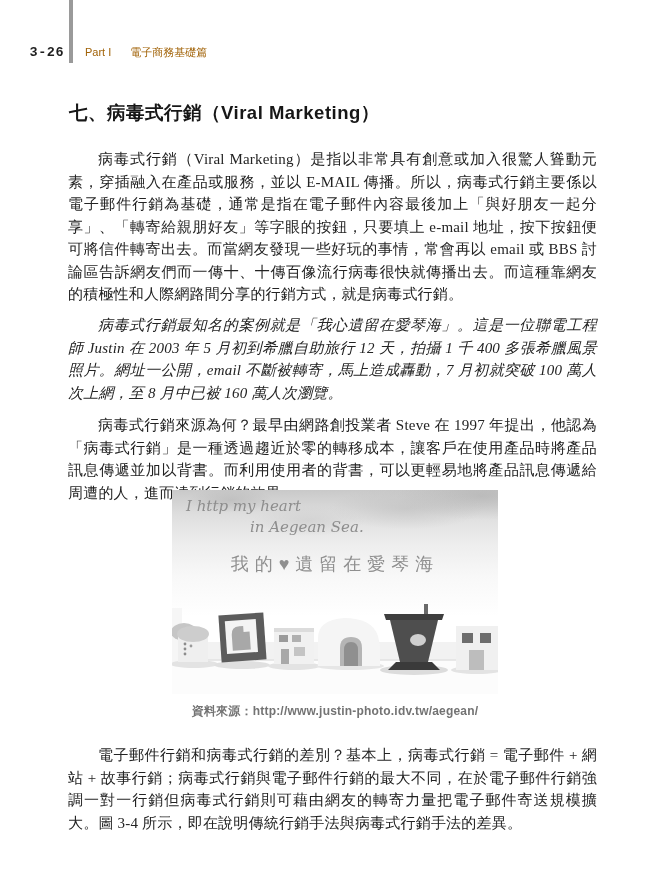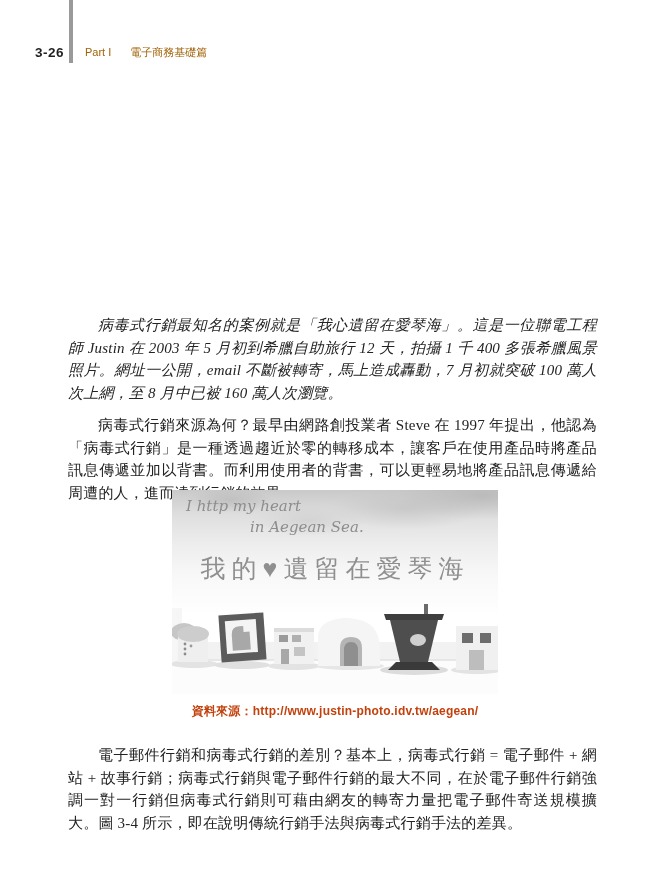--- a/index.html
+++ b/index.html
@@ -4,21 +4,21 @@
 <style>
   html,body{margin:0;padding:0;}
   body{background:#ffffff;}
   .page{
     position:relative;width:663px;height:895px;background:#ffffff;overflow:hidden;
     font-family:"Liberation Serif","DejaVu Serif",serif;color:#1f1f1f;
   }
   
   .page-num{
     position:absolute;left:28px;top:45px;width:36px;text-align:right;
-    font-family:Liberation Sans, sans-serif;font-weight:bold;font-size:13.5px;letter-spacing:.5px;
+    font-family:Liberation Mono, monospace;font-weight:bold;font-size:13.5px;letter-spacing:.5px;
   }
   .vbar{position:absolute;left:69px;top:0;width:4px;height:63px;background:#9a9a9a;}
   .part-line{
     position:absolute;left:85px;top:45px;
     font-family:"Liberation Sans",sans-serif;font-size:11px;color:#a16207;
   }
   .part-line .part-label{margin-right:16px;}
   
   .sec-title{
     position:absolute;left:69px;top:88px;
@@ -46,42 +46,44 @@
       radial-gradient(120px 34px at 95% 3%, rgba(172,172,172,.55), transparent 70%),
       linear-gradient(180deg,#c9c9c9 0%,#dedede 12%,#ededed 26%,#f8f8f8 42%,#ffffff 62%);
   }
   .script-en{
     position:absolute;left:14px;top:6px;font-style:italic;color:#8d8d8d;
     font-size:15px;line-height:21px;font-family:"DejaVu Serif","Liberation Serif",serif;
   }
   .script-en .l2{display:block;margin-left:64px;}
   .script-zh{
     position:absolute;left:0;right:0;top:62px;text-align:center;color:#8f8f8f;
-    font-size:25px;letter-spacing:6px;
+    font-size:18px;letter-spacing:6px;
   }
   .buildings{position:absolute;left:0;bottom:0;display:block;}
   .fig-caption{
     margin-top:9px;text-align:center;
     font-family:"Liberation Sans",sans-serif;font-weight:bold;font-size:12px;
-    color:#c2410c;letter-spacing:.2px;
+    color:#737373;letter-spacing:.2px;
   }
 </style>
 </head>
 <body>
 
 <div class="page">
 
   <div class="page-num">3-26</div>
   <div class="vbar"></div>
   <div class="part-line">
     <span class="part-label">Part I</span>
     <span class="part-title">電子商務基礎篇</span>
   </div>
 
+  <h1 class="sec-title">七、病毒式行銷（Viral Marketing）</h1>
 
+  <p class="para p1">病毒式行銷（Viral Marketing）是指以非常具有創意或加入很驚人聳動元素，穿插融入在產品或服務，並以 E-MAIL 傳播。所以，病毒式行銷主要係以電子郵件行銷為基礎，通常是指在電子郵件內容最後加上「與好朋友一起分享」、「轉寄給親朋好友」等字眼的按鈕，只要填上 e-mail 地址，按下按鈕便可將信件轉寄出去。而當網友發現一些好玩的事情，常會再以 email 或 BBS 討論區告訴網友們而一傳十、十傳百像流行病毒很快就傳播出去。而這種靠網友的積極性和人際網路間分享的行銷方式，就是病毒式行銷。</p>
   <p class="para p2">病毒式行銷最知名的案例就是「我心遺留在愛琴海」。這是一位聯電工程師 Justin 在 2003 年 5 月初到希臘自助旅行 12 天，拍攝 1 千 400 多張希臘風景照片。網址一公開，email 不斷被轉寄，馬上造成轟動，7 月初就突破 100 萬人次上網，至 8 月中已被 160 萬人次瀏覽。</p>
   <p class="para p3">病毒式行銷來源為何？最早由網路創投業者 Steve 在 1997 年提出，他認為「病毒式行銷」是一種透過趨近於零的轉移成本，讓客戶在使用產品時將產品訊息傳遞並加以背書。而利用使用者的背書，可以更輕易地將產品訊息傳遞給周遭的人，進而達到行銷的效果。</p>
 
   <figure class="figure" style="margin:0">
     <div class="photo">
       <div class="script-en">
         <span class="l1">I http my heart</span>
         <span class="l2">in Aegean Sea.</span>
       </div>
       <div class="script-zh">我的♥遺留在愛琴海</div>

